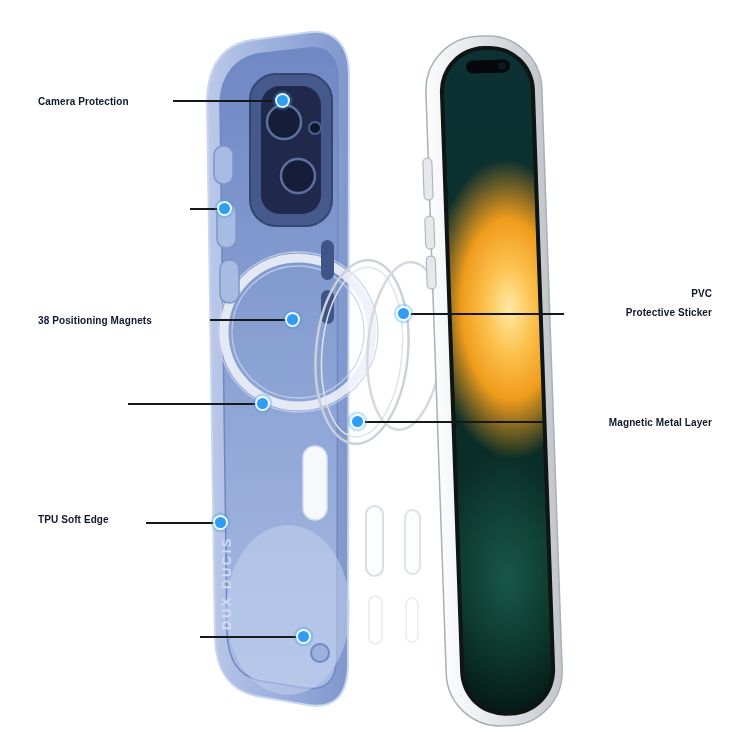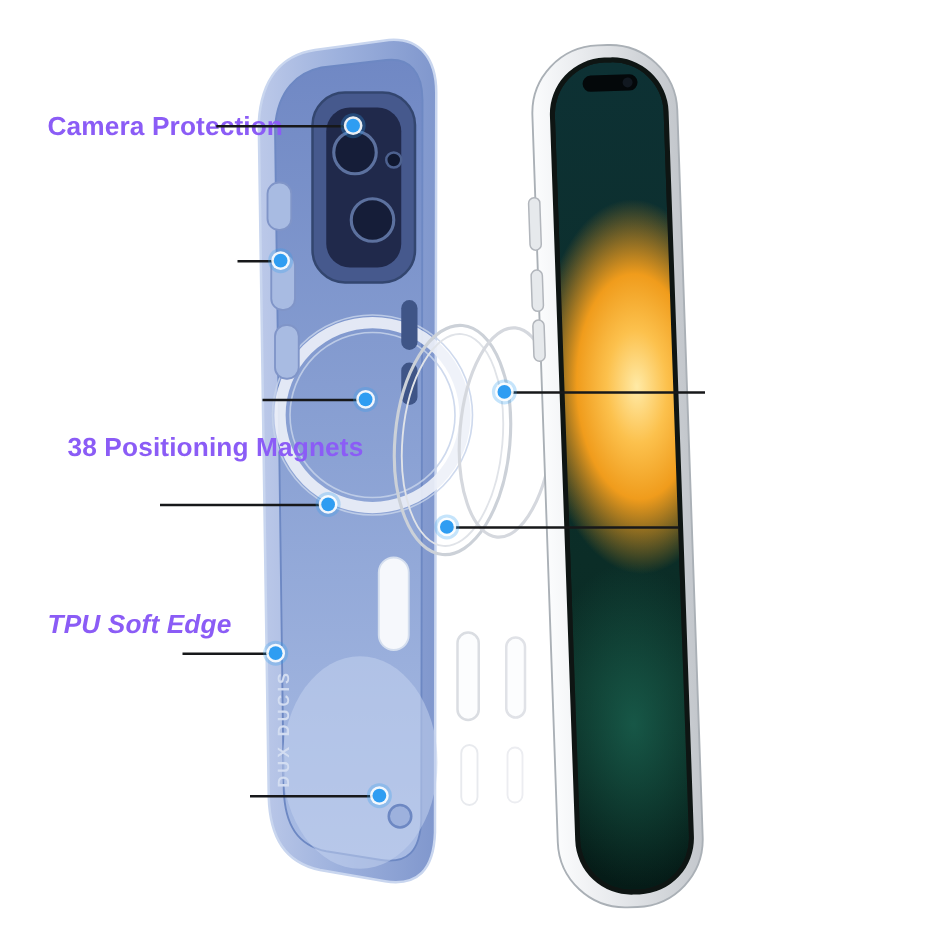--- a/index.html
+++ b/index.html
@@ -4,21 +4,21 @@
 <style>
   html,body { margin:0; padding:0; background:#ffffff; }
   .scene {
     position:relative; width:750px; height:750px; overflow:hidden;
     background:#ffffff;
     font-family:"Liberation Sans", sans-serif;
   }
   .scene svg { position:absolute; left:0; top:0; }
   .callout-label {
     position:absolute;
-    font-size:21px; font-weight:600; line-height:19px; color:#8b5cf6;
+    font-size:10px; font-weight:600; line-height:19px; color:#0f172a;
     white-space:pre-line; letter-spacing:0.1px;
   }
   .callout-label.right { right:38px; text-align:right; }
   .callout-line { position:absolute; height:1.5px; background:#17181a; }
   .callout-dot {
     position:absolute; width:11px; height:11px; border-radius:50%;
     background:#2f9df2;
     box-shadow:0 0 0 2px rgba(255,255,255,0.9), 0 0 0 4.5px rgba(47,157,242,0.28);
   }
 </style>
@@ -133,33 +133,36 @@
     </g>
   </svg>
 
   <div class="callout-label" style="left:38px;top:92px;">Camera Protection</div>
   <div class="callout-line" style="left:173px;top:100px;width:104px;"></div>
   <div class="callout-dot" style="left:277px;top:95px;"></div>
 
   <div class="callout-line" style="left:190px;top:208px;width:34px;"></div>
   <div class="callout-dot" style="left:219px;top:203px;"></div>
 
-  <div class="callout-label" style="left:54px;top:311px;margin-top:38px;">38 Positioning Magnets</div>
+  <div class="callout-label" style="left:38px;top:311px;">38 Positioning Magnets</div>
   <div class="callout-line" style="left:210px;top:319px;width:82px;"></div>
   <div class="callout-dot" style="left:287px;top:314px;"></div>
 
   <div class="callout-line" style="left:128px;top:403px;width:134px;"></div>
   <div class="callout-dot" style="left:257px;top:398px;"></div>
 
-  <div class="callout-label" style="left:38px;top:490px;font-style:italic;">TPU Soft Edge</div>
+  <div class="callout-label" style="left:38px;top:510px;">TPU Soft Edge</div>
   <div class="callout-line" style="left:146px;top:522px;width:74px;"></div>
   <div class="callout-dot" style="left:215px;top:517px;"></div>
 
   <div class="callout-line" style="left:200px;top:636px;width:103px;"></div>
   <div class="callout-dot" style="left:298px;top:631px;"></div>
 
+  <div class="callout-label right" style="top:284px;">PVC
+Protective Sticker</div>
   <div class="callout-line" style="left:404px;top:313px;width:160px;"></div>
   <div class="callout-dot" style="left:398px;top:308px;"></div>
 
+  <div class="callout-label right" style="top:413px;">Magnetic Metal Layer</div>
   <div class="callout-line" style="left:358px;top:421px;width:185px;"></div>
   <div class="callout-dot" style="left:352px;top:416px;"></div>
 
 </div>
 
 </body></html>

